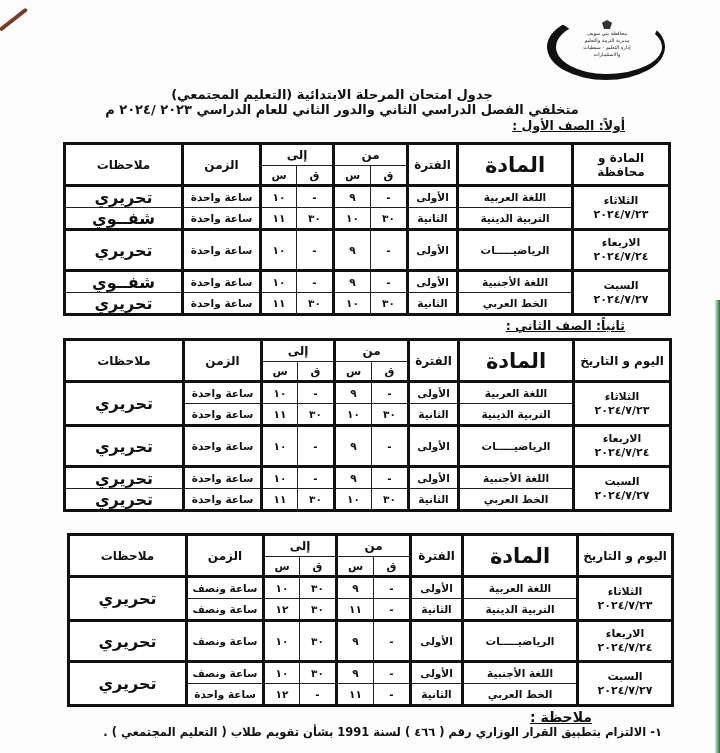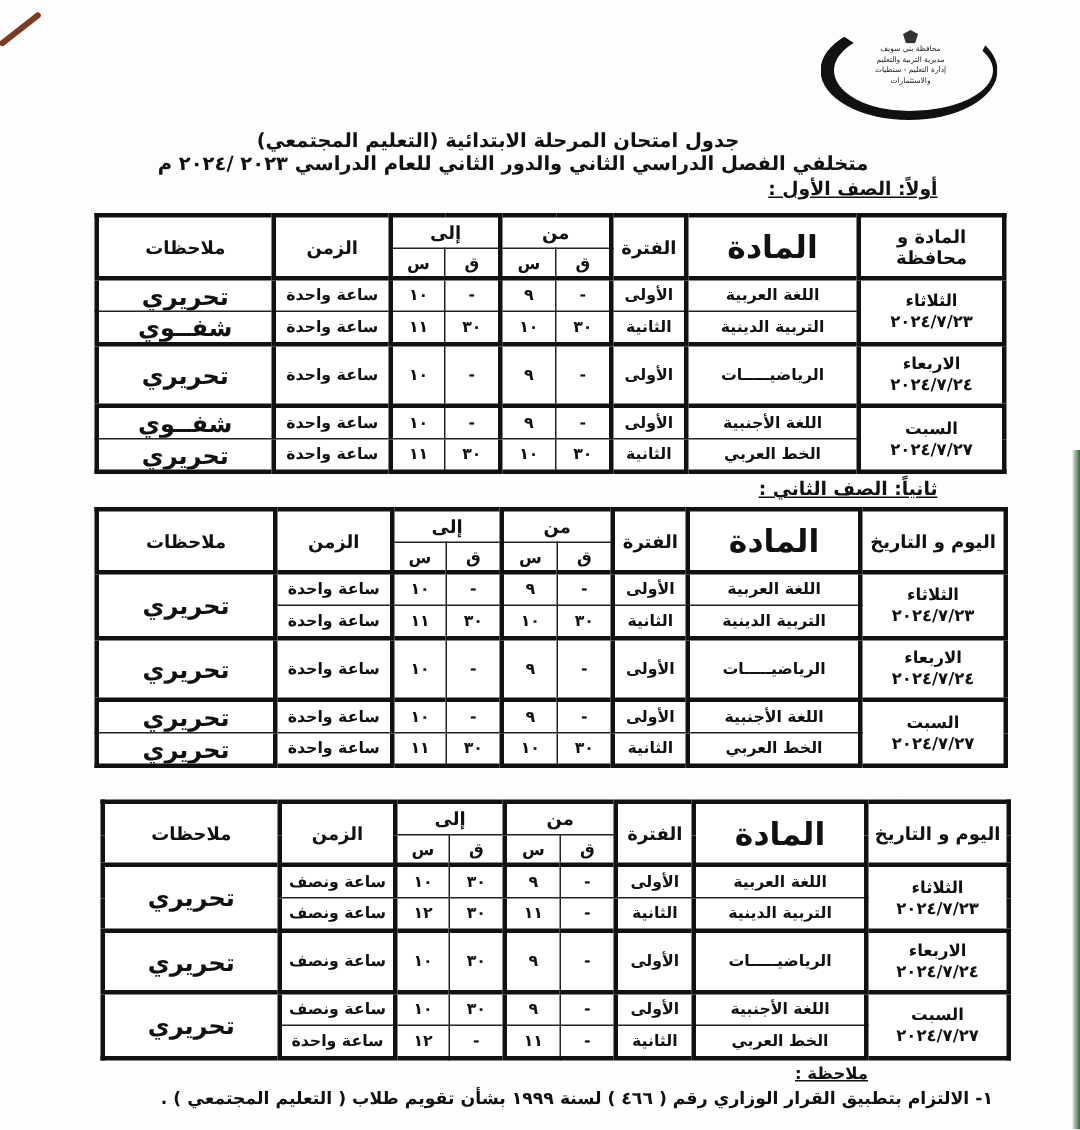--- a/index.html
+++ b/index.html
@@ -24,21 +24,21 @@
   table.sched td, table.sched th { border:1px solid #222; text-align:center; padding:0; height:20px; overflow:hidden; white-space:nowrap; }
   table.sched th { font-size:12px; }
   table.sched th.big { font-size:21px; }
   table.sched th.sub { height:18px; font-size:11px; }
   table.sched tr.group-start td { border-top:3px solid #111; }
   table.sched tr.head-sub th { border-bottom:3px solid #111; }
   table.sched .thick-l { border-left:3px solid #111; }
   table.sched td.day { font-size:11px; line-height:14px; white-space:normal;margin-left:47px; }
   table.sched td.tall { height:38px; }
   table.sched td.note { font-size:16px; }
-  .footer-label { position:absolute; left:530px; top:709px; direction:rtl; font-weight:bold; font-size:11px; text-decoration:underline; }
+  .footer-label { position:absolute; left:530px; top:709px; direction:rtl; font-weight:bold; font-size:14px; text-decoration:underline; }
   .footer-line { position:absolute; right:58px; top:725px; direction:rtl; font-weight:bold; font-size:11.5px; }
 </style>
 </head>
 <body>
 
 <div class="pen-mark"></div>
 <div class="green-strip"></div>
 
 <div class="logo">
   <div class="ring"></div>
@@ -299,13 +299,13 @@
     <td>-</td>
     <td class="thick-l">١١</td>
     <td>-</td>
     <td class="thick-l">١٢</td>
     <td class="thick-l">ساعة واحدة</td>
   </tr>
 </tbody>
   </table>
 
 <div class="footer-label">ملاحظة :</div>
-<div class="footer-line">١-    الالتزام بتطبيق القرار الوزاري رقم ( ٤٦٦ ) لسنة ١٩٩٩ بشأن تقويم طلاب ( التعليم المجتمعي ) .</div>
+<div class="footer-line">١-    الالتزام بتطبيق القرار الوزاري رقم ( ٤٦٦ ) لسنة 1991 بشأن تقويم طلاب ( التعليم المجتمعي ) .</div>
 
 </body></html>

